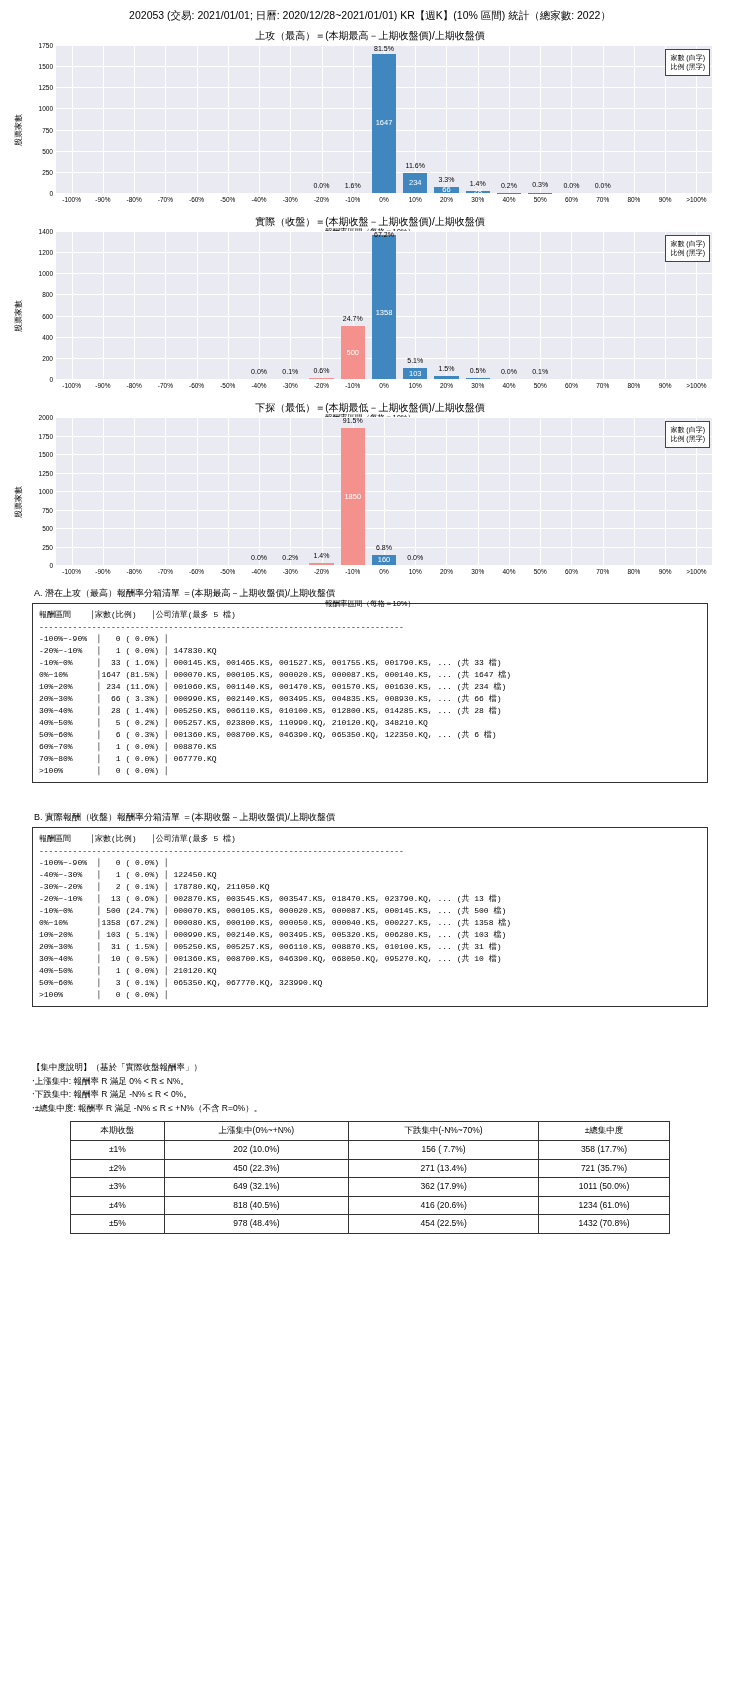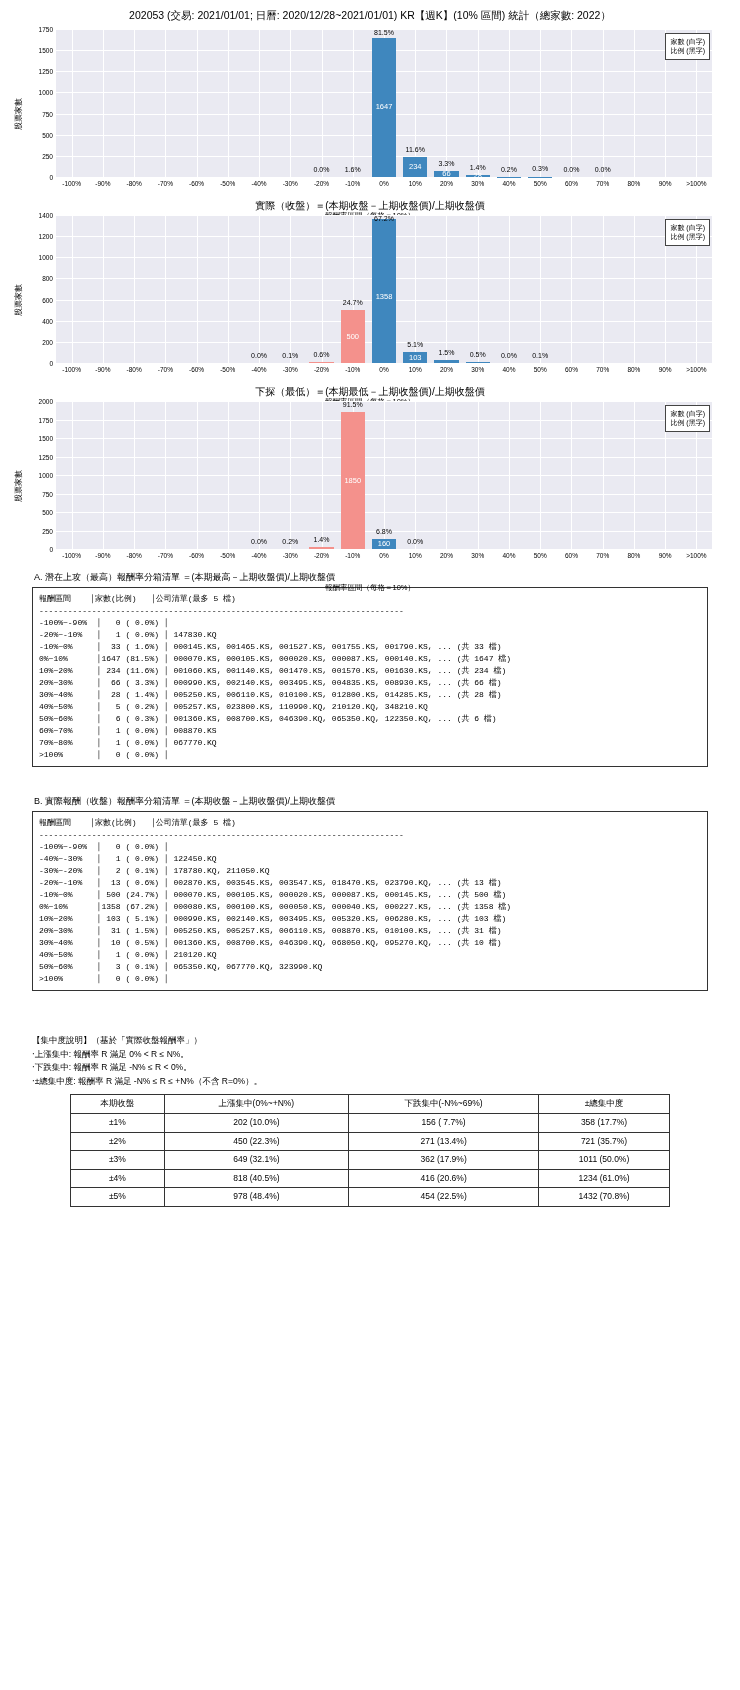--- a/index.html
+++ b/index.html
@@ -16,34 +16,35 @@
   .ytick{position:absolute;right:100%;margin-right:3px;font-size:6.5px;transform:translateY(-50%);color:#000;white-space:nowrap;}
   .xtick{position:absolute;top:100%;margin-top:3px;font-size:6.5px;transform:translateX(-50%);white-space:nowrap;}
   .xaxis-label{position:absolute;left:0;right:0;top:100%;margin-top:12px;text-align:center;font-size:7.5px;}
   .bar{position:absolute;bottom:0;}
   .barlabel{position:absolute;font-size:7px;transform:translateX(-50%);white-space:nowrap;}
   .barvalue{position:absolute;font-size:7.5px;color:#fff;transform:translate(-50%,0);white-space:nowrap;}
   .legend-box{position:absolute;right:10px;top:4px;border:1px solid #444;background:#fff;font-size:7px;padding:3px 4px;line-height:1.35;z-index:5;}
   .listing{width:676px;margin:0 auto;}
   .listing h3{font-size:9px;font-weight:normal;margin:0 0 3px 2px;}
   .listing .box{border:1px solid #333;padding:5px 6px;font-family:"Liberation Mono","DejaVu Sans Mono",monospace;font-size:8px;line-height:1.5;white-space:pre;overflow:hidden;}
-  .concent{width:676px;margin:1px auto;font-size:8.5px;line-height:1.6;}
+  .concent{width:676px;margin:12px auto;font-size:8.5px;line-height:1.6;}
   .concent .hd{font-size:8.5px;}
   table.ctab{border-collapse:collapse;width:600px;margin:6px auto 0 auto;font-size:8.5px;}
   table.ctab td,table.ctab th{border:1px solid #333;text-align:center;padding:2px 4px;font-weight:normal;}
   .spacer{height:14px;}
 </style>
 </head>
 <body>
 
 <div class="page">
 
   <div class="main-title">202053 (交易: 2021/01/01; 日曆: 2020/12/28~2021/01/01) KR【週K】(10% 區間) 統計（總家數: 2022）</div>
 
   <div class="chart-block">
+    <div class="chart-title">上攻（最高）＝(本期最高－上期收盤價)/上期收盤價</div>
     <div class="plot-wrap">
       <div class="legend-box">
         <div>家數 (白字)</div>
         <div>比例 (黑字)</div>
       </div>
       <div class="ylabel">股票家數</div>
       <div class="plot" id="plot0">
           <div class="gridline" style="top: 148px;"></div>
           <div class="ytick" style="top: 148px;">0</div>
           <div class="gridline" style="top: 126.857px;"></div>
@@ -349,21 +350,21 @@
   <div class="concent">
     <div class="hd">【集中度說明】（基於「實際收盤報酬率」）</div>
     <div>‧上漲集中: 報酬率 R 滿足 0% &lt; R ≤ N%。</div>
     <div>‧下跌集中: 報酬率 R 滿足 -N% ≤ R &lt; 0%。</div>
     <div>‧±總集中度: 報酬率 R 滿足 -N% ≤ R ≤ +N%（不含 R=0%）。</div>
     <table class="ctab">
       <thead>
           <tr id="ctab-head">
             <th>本期收盤</th>
             <th>上漲集中(0%~+N%)</th>
-            <th>下跌集中(-N%~69%)</th>
+            <th>下跌集中(-N%~70%)</th>
             <th>±總集中度</th>
           </tr>
         </thead>
       <tbody id="ctab-body">
           <tr>
             <td>±1%</td>
             <td>202 (10.0%)</td>
             <td>156 ( 7.7%)</td>
             <td>358 (17.7%)</td>
           </tr>

